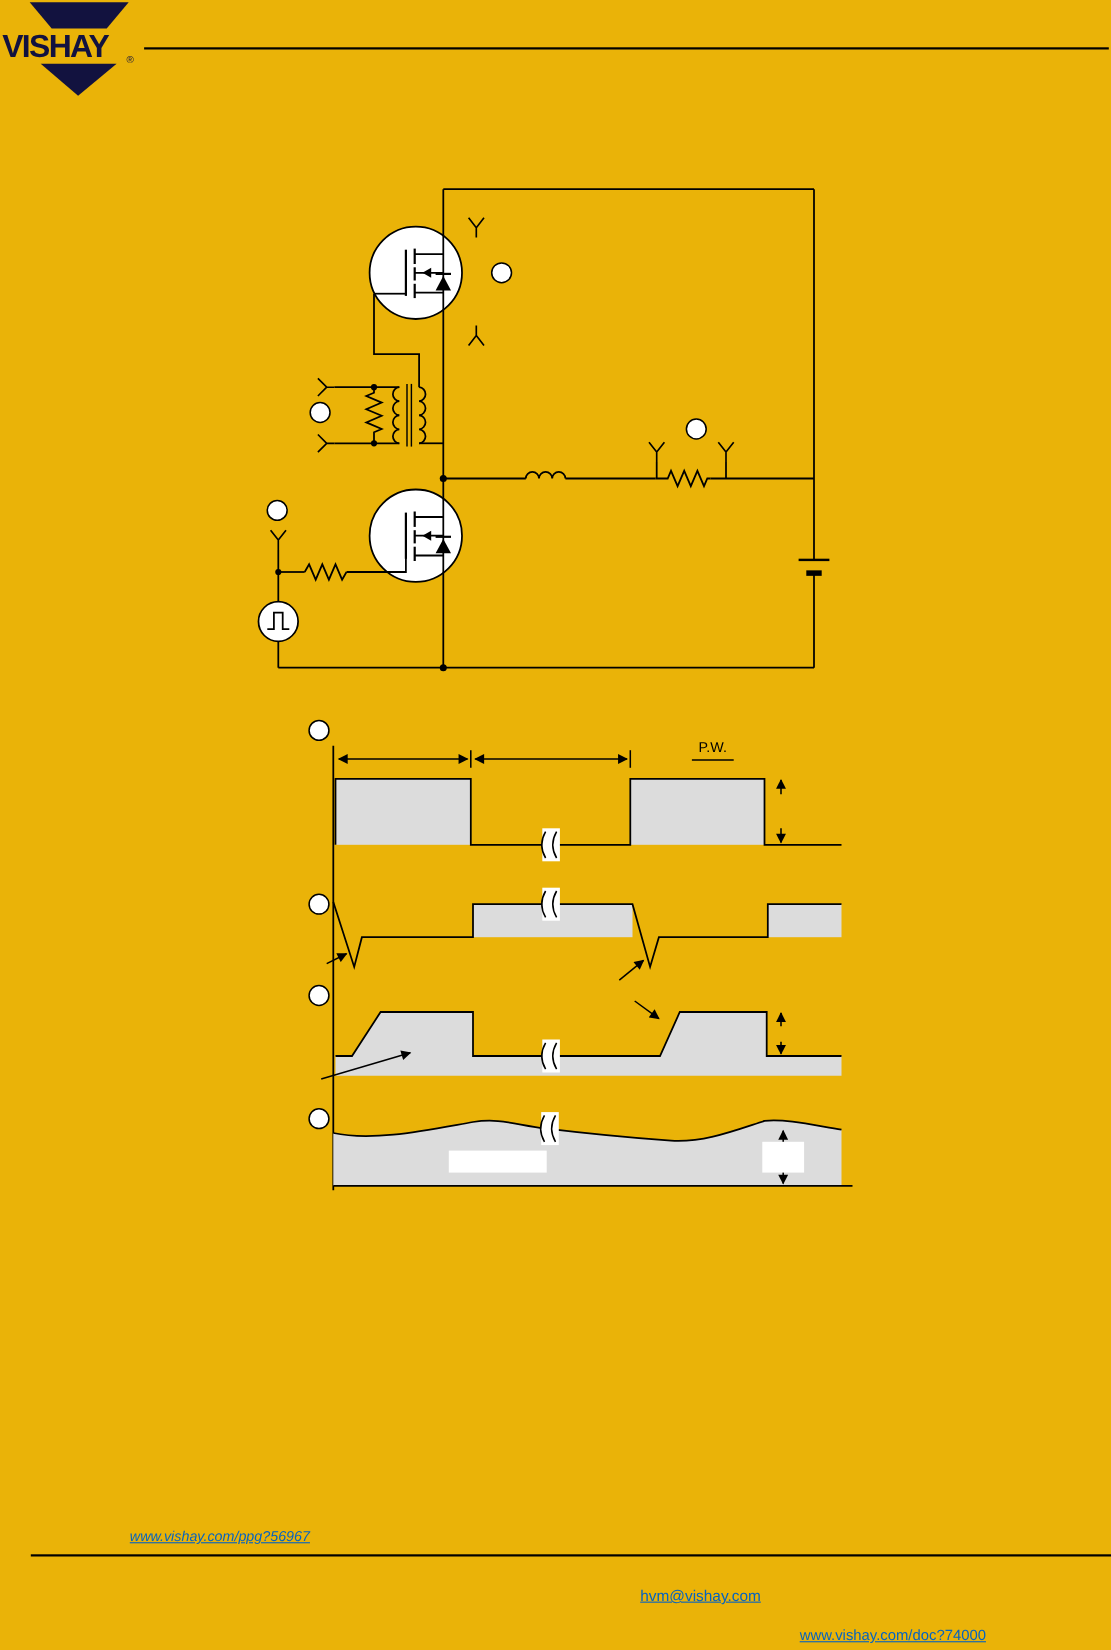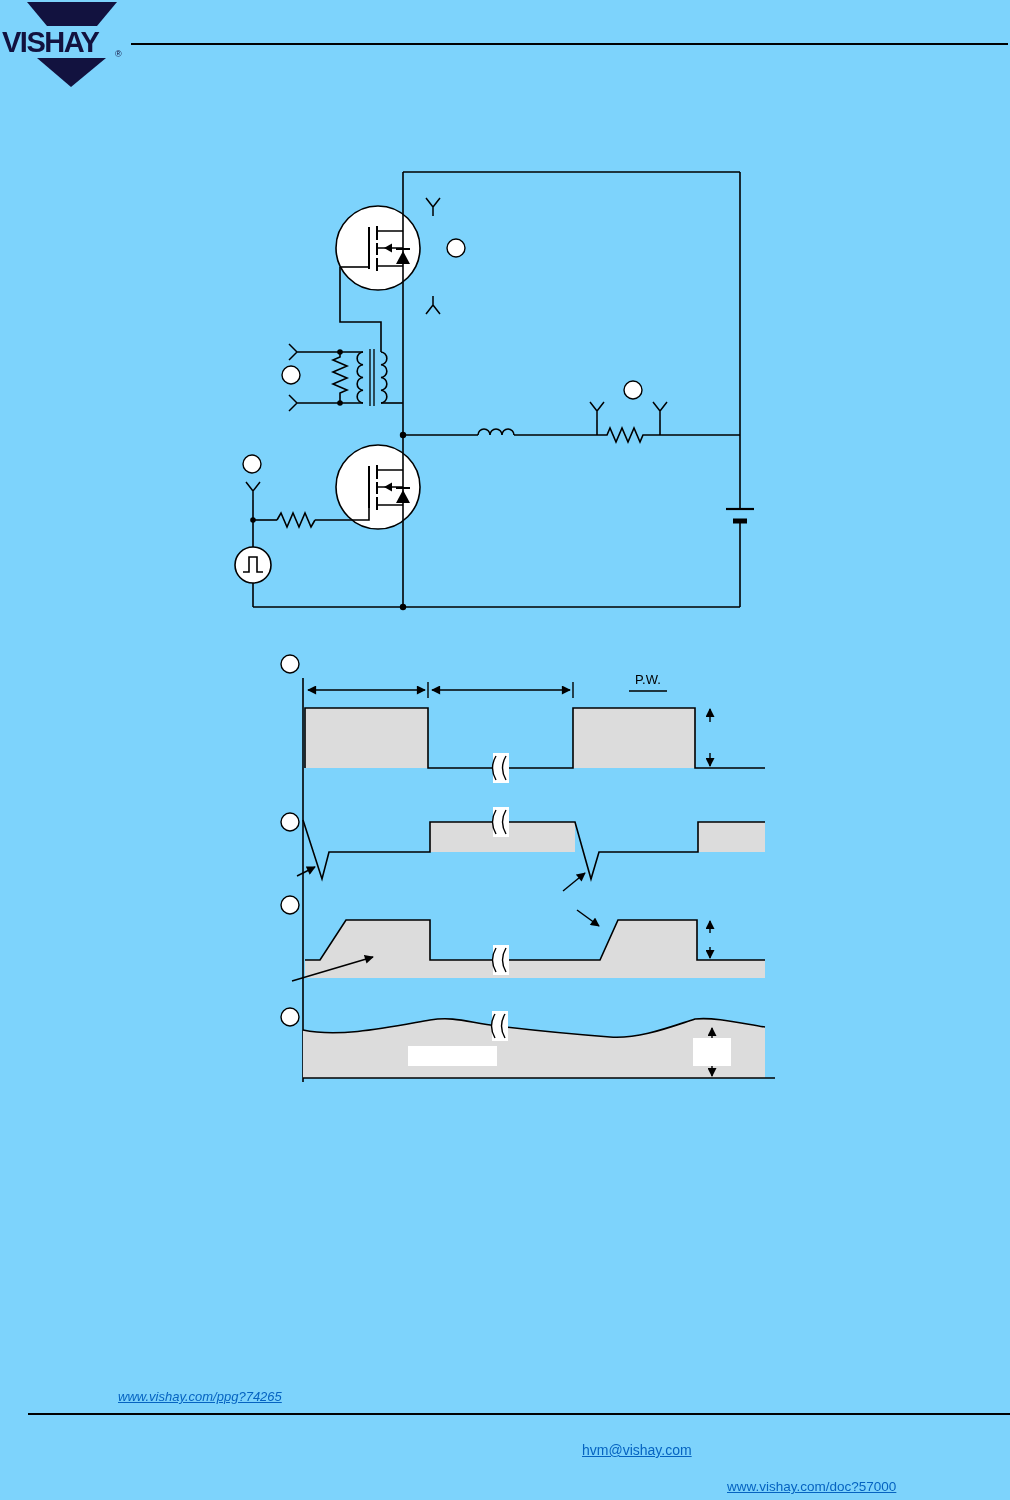--- a/index.html
+++ b/index.html
@@ -2,21 +2,21 @@
 <html><head>
 <meta charset="utf-8">
 <style>
   * { margin:0; padding:0; box-sizing:border-box; }
   html,body { background:#ffffff; }
   body {
     width:1010px; height:1500px;
     font-family:"Liberation Sans", sans-serif;
     position:relative;
   }
-  .page { position:absolute; left:0; top:0; width:1010px; height:1500px; background:#7dd3fc; overflow:hidden; }
+  .page { position:absolute; left:0; top:0; width:1010px; height:1500px; background:#eab308; overflow:hidden; }
   .rule { position:absolute; background:#000000; }
   .header-rule { left:131px; top:43px; width:877px; height:2px; }
   .footer-rule { left:28px; top:1413px; width:982px; height:2px; }
   svg { position:absolute; display:block; }
   .logo-svg { left:0; top:0; }
   .diagram-svg { left:0; top:0; }
   a.link {
     position:absolute; color:#0563c1; text-decoration:underline;
     cursor:pointer; white-space:nowrap; font-family:"Liberation Sans", sans-serif;
   }
@@ -218,18 +218,18 @@
       <circle cx="291" cy="375" r="9"></circle>
       <circle cx="633" cy="390" r="9"></circle>
       <circle cx="252" cy="464" r="9"></circle>
       <circle cx="290" cy="664" r="9"></circle>
       <circle cx="290" cy="822" r="9"></circle>
       <circle cx="290" cy="905" r="9"></circle>
       <circle cx="290" cy="1017" r="9"></circle>
     </g>
   </svg>
 
-  <a class="link ppg-link">www.vishay.com/ppg?74265</a>
+  <a class="link ppg-link">www.vishay.com/ppg?56967</a>
   <div class="rule footer-rule"></div>
   <a class="link contact-link">hvm@vishay.com</a>
-  <a class="link doc-link">www.vishay.com/doc?57000</a>
+  <a class="link doc-link">www.vishay.com/doc?74000</a>
 
 </div>
 
 </body></html>

